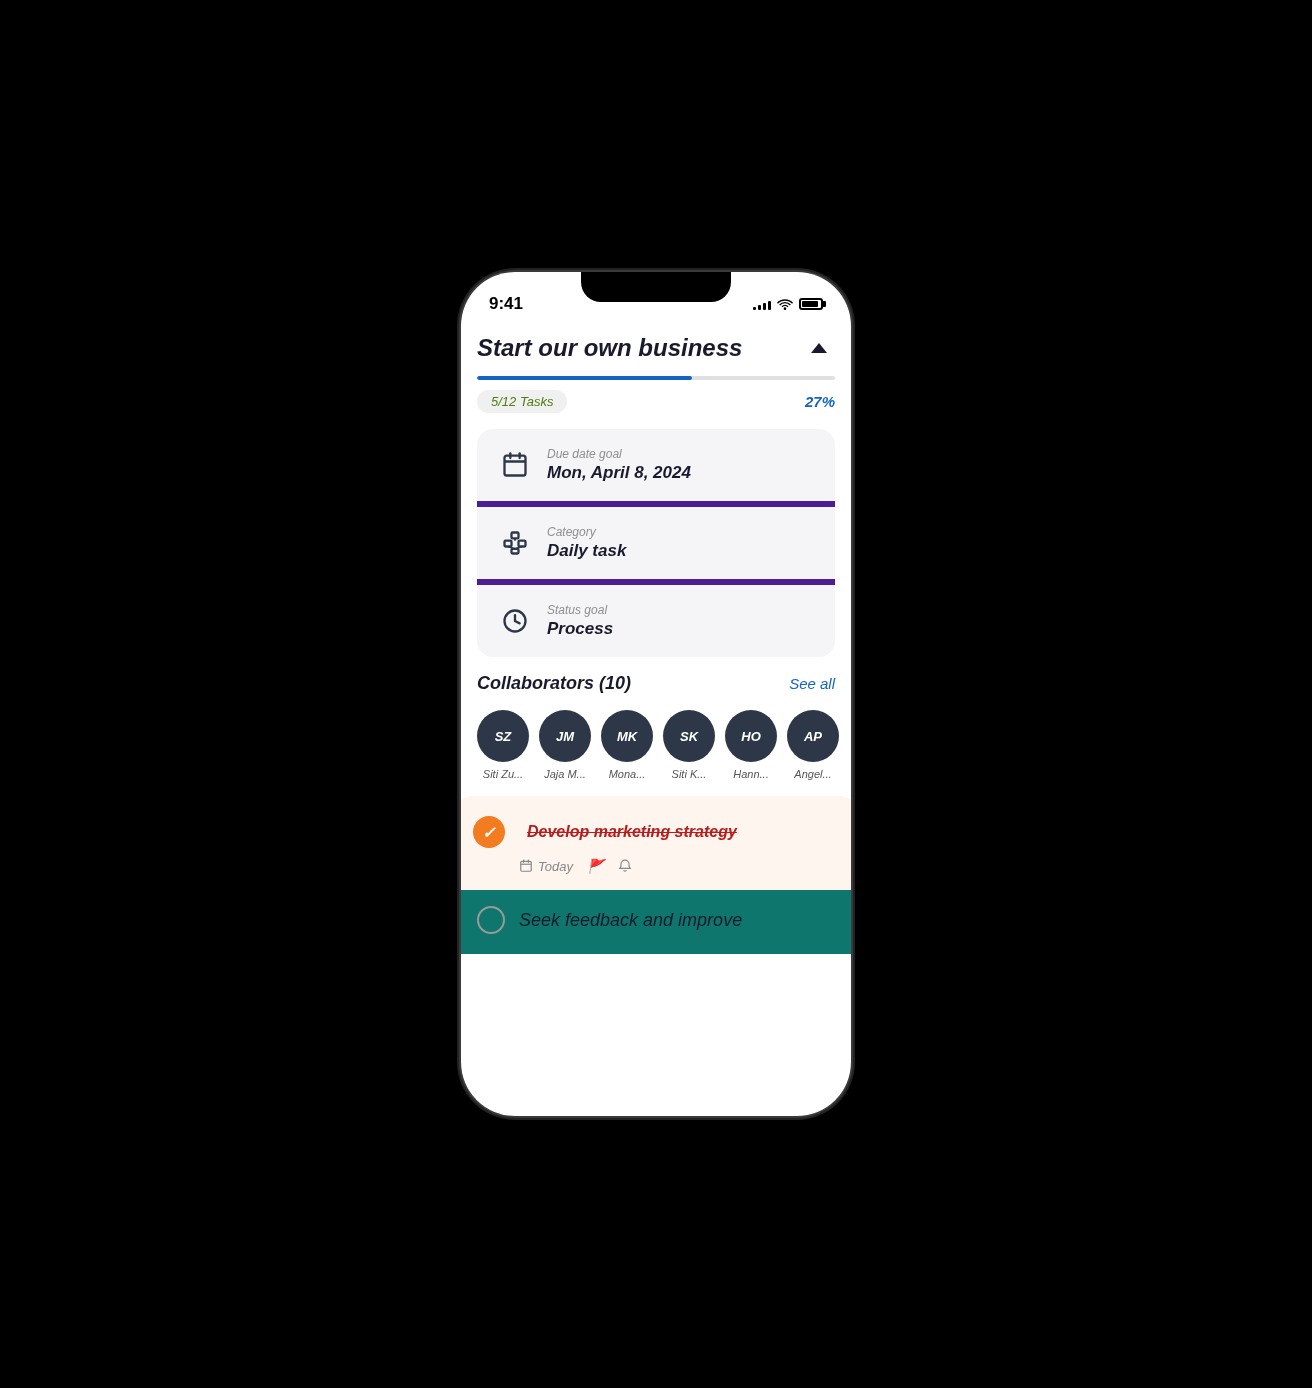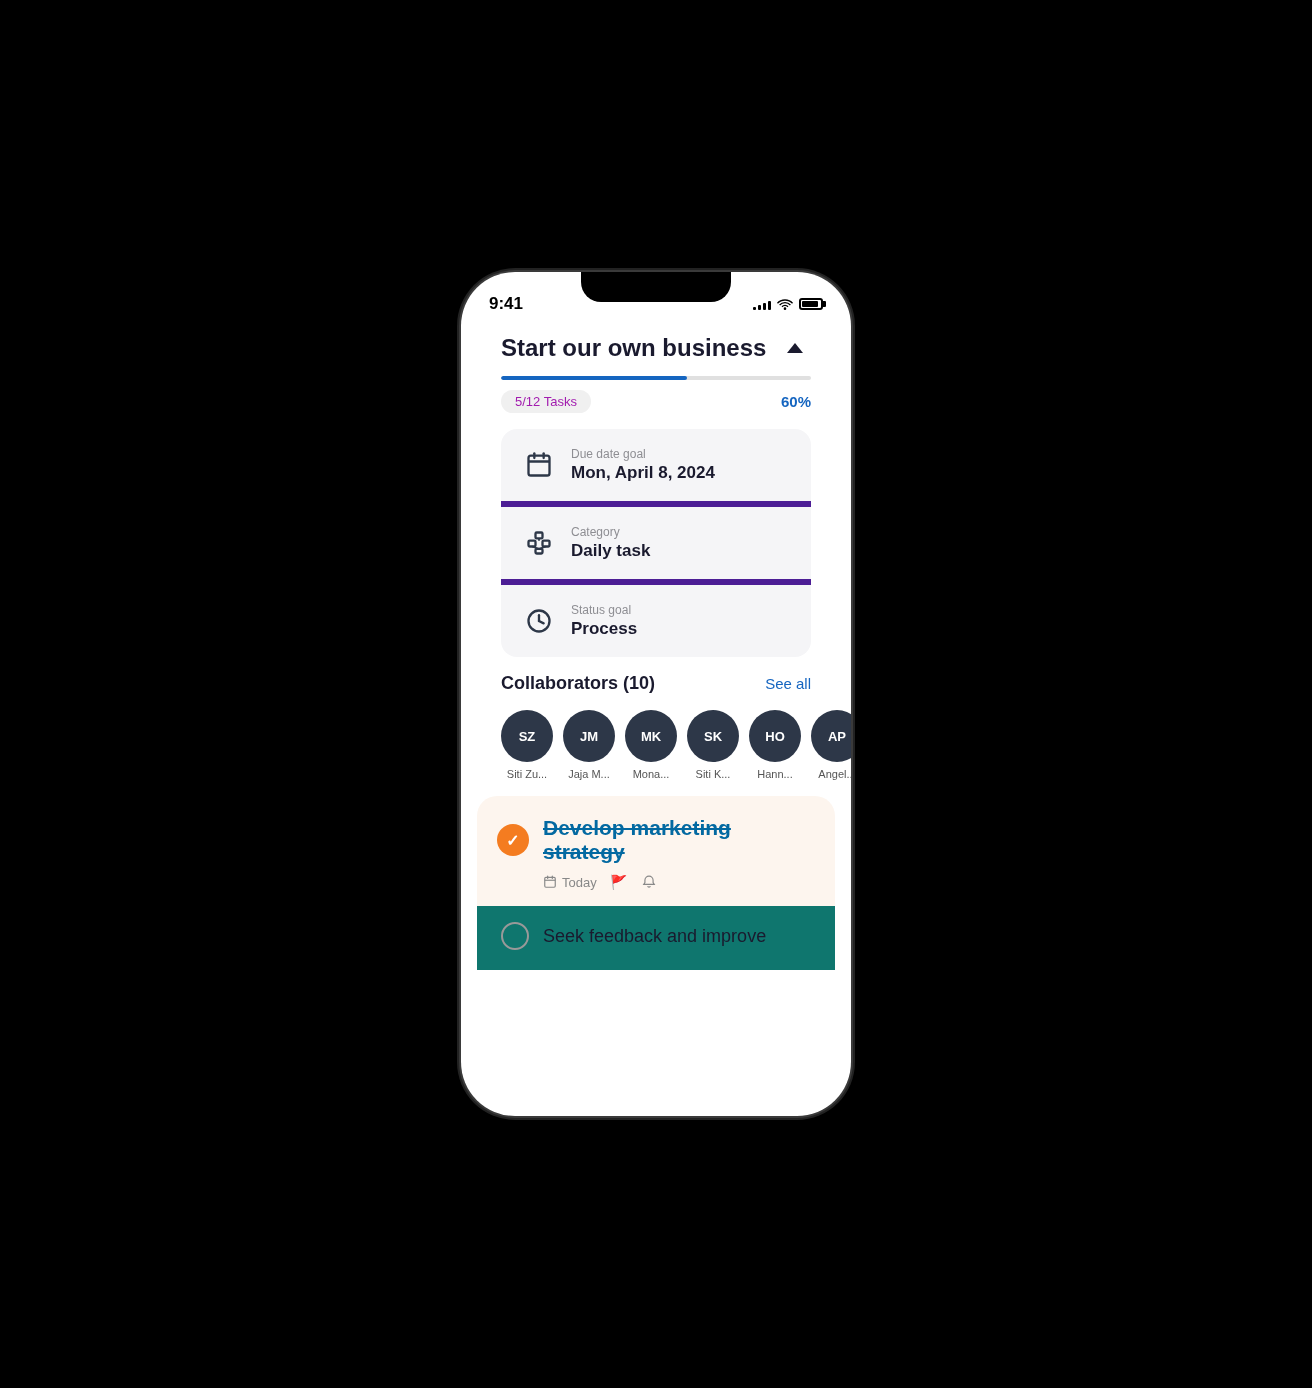--- a/index.html
+++ b/index.html
@@ -115,23 +115,24 @@
       border-radius: 0 1px 1px 0;
     }
     .battery-fill {
       height: 100%;
       width: 90%;
       background: #000;
       border-radius: 1px;
     }
     
     .main-content {
-      padding: 10px 40px 0;
+      padding: 10px 16px 0;
       overflow-y: auto;
       height: calc(100% - 50px);
+      font-style: italic;
     }
     
     .header {
       display: flex;
       justify-content: space-between;
       align-items: center;
       margin-bottom: 12px;
     }
     .page-title {
       font-size: 24px;
@@ -175,21 +176,21 @@
     .progress-labels {
       display: flex;
       justify-content: space-between;
       align-items: center;
     }
     .tasks-badge {
       background: #f0f0f0;
       border-radius: 20px;
       padding: 4px 14px;
       font-size: 13px;
-      color: #a21caf;
+      color: #4d7c0f;
       font-weight: 500;
     }
     .progress-pct {
       font-size: 15px;
       font-weight: 600;
       color: #1565c0;
     }
     
     .info-card {
       background: #f5f5f7;
@@ -302,24 +303,25 @@
       align-items: center;
       justify-content: center;
       flex-shrink: 0;
     }
     .checkmark {
       color: #fff;
       font-size: 16px;
       font-weight: 700;
     }
     .task-title-done {
-      font-size: 21px;
+      font-size: 16px;
       font-weight: 600;
-      color: #0369a1;
+      color: #b91c1c;
       text-decoration: line-through;
+      margin-left: 8px;
     }
     .task-meta {
       display: flex;
       align-items: center;
       gap: 14px;
       padding-left: 46px;
     }
     .task-meta-item {
       display: flex;
       align-items: center;
@@ -388,21 +390,21 @@
           <div class="chevron-up"></div>
         </div>
       </div>
 
       <div class="progress-container">
         <div class="progress-track">
           <div class="progress-fill" style="width:60%"></div>
         </div>
         <div class="progress-labels">
           <span class="tasks-badge">5/12  Tasks</span>
-          <span class="progress-pct">60%</span>
+          <span class="progress-pct">27%</span>
         </div>
       </div>
 
       <div class="info-card">
 
         <div class="info-row">
           <div class="info-icon">
             <svg width="28" height="28" viewBox="0 0 24 24" fill="none">
               <rect x="3" y="4" width="18" height="17" rx="2" stroke="#2d3748" stroke-width="2"></rect>
               <line x1="3" y1="9" x2="21" y2="9" stroke="#2d3748" stroke-width="2"></line>

